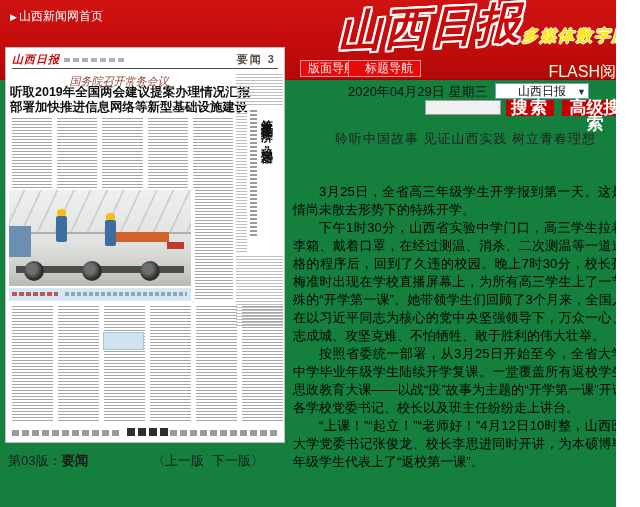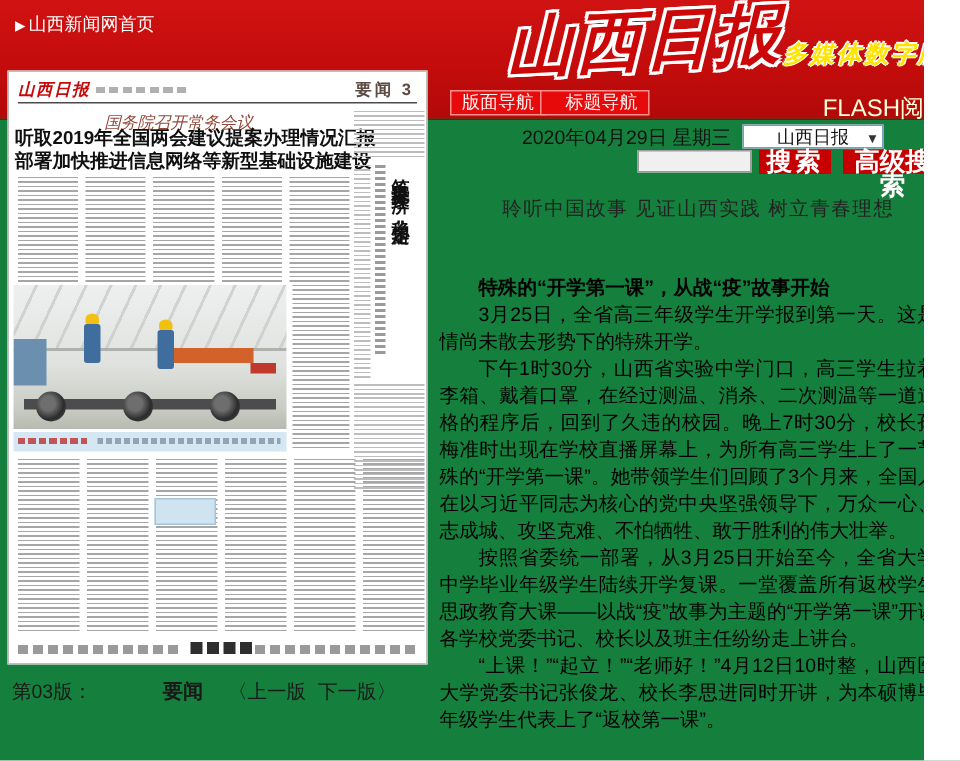--- a/index.html
+++ b/index.html
@@ -16,21 +16,21 @@
   .logo { position:absolute; left:338px; top:-2px; font-family:"DejaVu Serif","Liberation Serif",serif;
     font-weight:bold; font-style:italic; font-size:44px; color:#cc0707; letter-spacing:2px;
     transform:skewY(-3deg);
     text-shadow:-2px 0 #fff,2px 0 #fff,0 -2px #fff,0 2px #fff,-2px -2px #fff,2px 2px #fff,-2px 2px #fff,2px -2px #fff;
     cursor:pointer; white-space:nowrap; }
   .edition { position:absolute; right:10px; top:26px; font-size:16px; font-weight:bold; font-style:italic;
     color:#ffe400; letter-spacing:2px;
     text-shadow:-1px 0 #fff,1px 0 #fff,0 -1px #fff,0 1px #fff; }
   .nav-btn { position:absolute; top:60px; height:17px; line-height:15px; padding:0 7px;
     background:#e60a0a; border:1px solid #ff8d8d; color:#ffefef; font-size:12px; cursor:pointer; }
-  .nav-btn.b1 { left:300px; } .nav-btn.b2 { left:360px;padding-left:16px; }
+  .nav-btn.b1 { left:300px; } .nav-btn.b2 { left:348px;padding-left:16px; }
   .flash { position:absolute; right:8px; top:62px; color:#ffffd8; font-size:16px; cursor:pointer; }
 
   
   .date-row { position:absolute; left:297px; top:83px; width:343px; height:16px; font-size:13px; color:#111;text-align:center; }
   .date-text { display:inline-block; }
   .paper-select { display:inline-block; vertical-align:top; margin-left:4px; width:94px; height:16px;
     border:1px solid #7f9db9; background:#fff; font-size:12px; line-height:14px; padding:0 2px;
     position:relative; cursor:pointer; }
   .paper-select .sel-arrow { position:absolute; right:2px; top:1px; font-size:9px; color:#333; }
   .search-row { position:absolute; left:0; top:100px; width:640px; height:16px; }
@@ -97,21 +97,21 @@
   .thumb-footer { position:absolute; left:6px; top:380px; width:268px; height:10px; }
   .thumb-footer .tf-sim { position:absolute; top:2px; height:6px;
     background:repeating-linear-gradient(90deg,#9a9a9a 0 7px,transparent 7px 10px); }
   .tf-left { left:0; width:108px; } .tf-right { right:0; width:110px; }
   .qr { position:absolute; top:0; width:8px; height:8px; background:#2e2e2e; }
   .qr.q1 { left:115px; } .qr.q2 { left:126px; } .qr.q3 { left:137px; } .qr.q4 { left:148px; }
 
   
   .page-footer { position:absolute; left:0; top:452px; width:290px; height:20px; font-size:13px; color:#191919; }
   .page-label { position:absolute; left:8px; top:0; }
-  .page-label b { font-size:13.5px;margin-left:47px; }
+  .page-label b { font-size:13.5px; }
   .nav-prev { position:absolute; left:152px; top:0; cursor:pointer; }
   .nav-next { position:absolute; left:212px; top:0; cursor:pointer; }
 
   
   .article { position:absolute; left:293px; top:130px; width:345px; }
   .a-kicker { text-align:center; font-size:13px; color:#222; letter-spacing:1px; }
   .a-title { text-align:center; font-size:21px; font-weight:bold; color:#000; margin-top:4px;
     letter-spacing:1px; white-space:nowrap; }
   .a-body { margin-top:35px; font-size:13px; line-height:18px; color:#000; text-align:justify; }
   .a-body p { text-indent:2em; }
@@ -219,21 +219,20 @@
     <div class="page-label">
       <span>第03版：</span><b>要闻</b>
     </div>
     <div class="nav-prev">〈上一版</div>
     <div class="nav-next">下一版〉</div>
   </div>
 
   <div class="article">
     <div class="a-kicker">聆听中国故事 见证山西实践 树立青春理想</div>
     <div class="a-body">
-      <p class="subhead">特殊的“开学第一课”，从战“疫”故事开始</p>
       <p>3月25日，全省高三年级学生开学报到第一天。这是疫情尚未散去形势下的特殊开学。</p>
       <p>下午1时30分，山西省实验中学门口，高三学生拉着行李箱、戴着口罩，在经过测温、消杀、二次测温等一道道严格的程序后，回到了久违的校园。晚上7时30分，校长孙秀梅准时出现在学校直播屏幕上，为所有高三学生上了一节特殊的“开学第一课”。她带领学生们回顾了3个月来，全国人民在以习近平同志为核心的党中央坚强领导下，万众一心、众志成城、攻坚克难、不怕牺牲、敢于胜利的伟大壮举。</p>
       <p>按照省委统一部署，从3月25日开始至今，全省大学、中学毕业年级学生陆续开学复课。一堂覆盖所有返校学生的思政教育大课——以战“疫”故事为主题的“开学第一课”开讲，各学校党委书记、校长以及班主任纷纷走上讲台。</p>
       <p>“上课！”“起立！”“老师好！”4月12日10时整，山西医科大学党委书记张俊龙、校长李思进同时开讲，为本硕博毕业年级学生代表上了“返校第一课”。</p>
     </div>
   </div>
 
 </div>
 
 </body></html>

